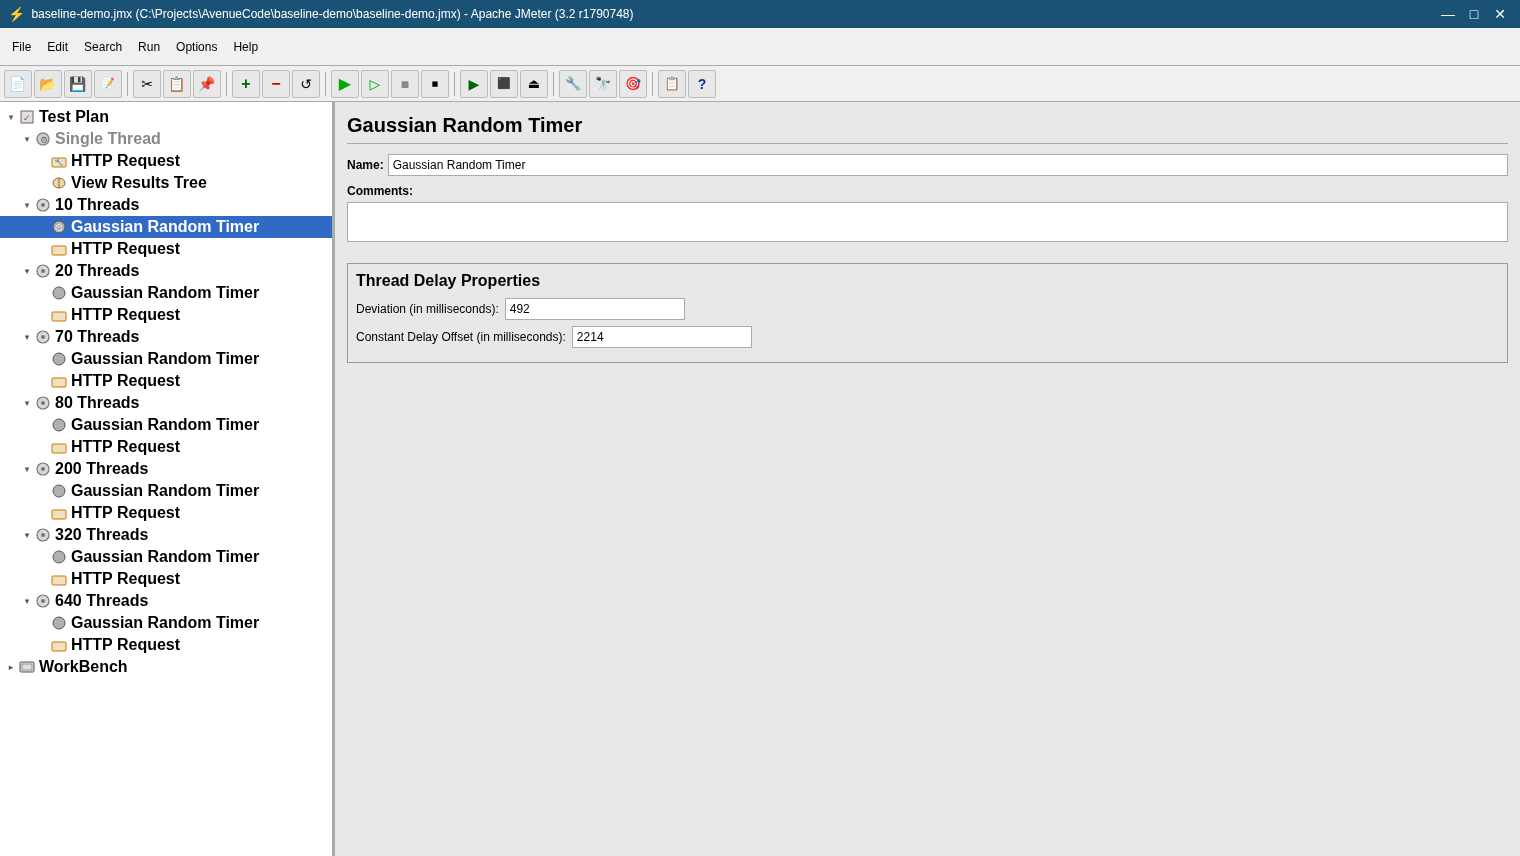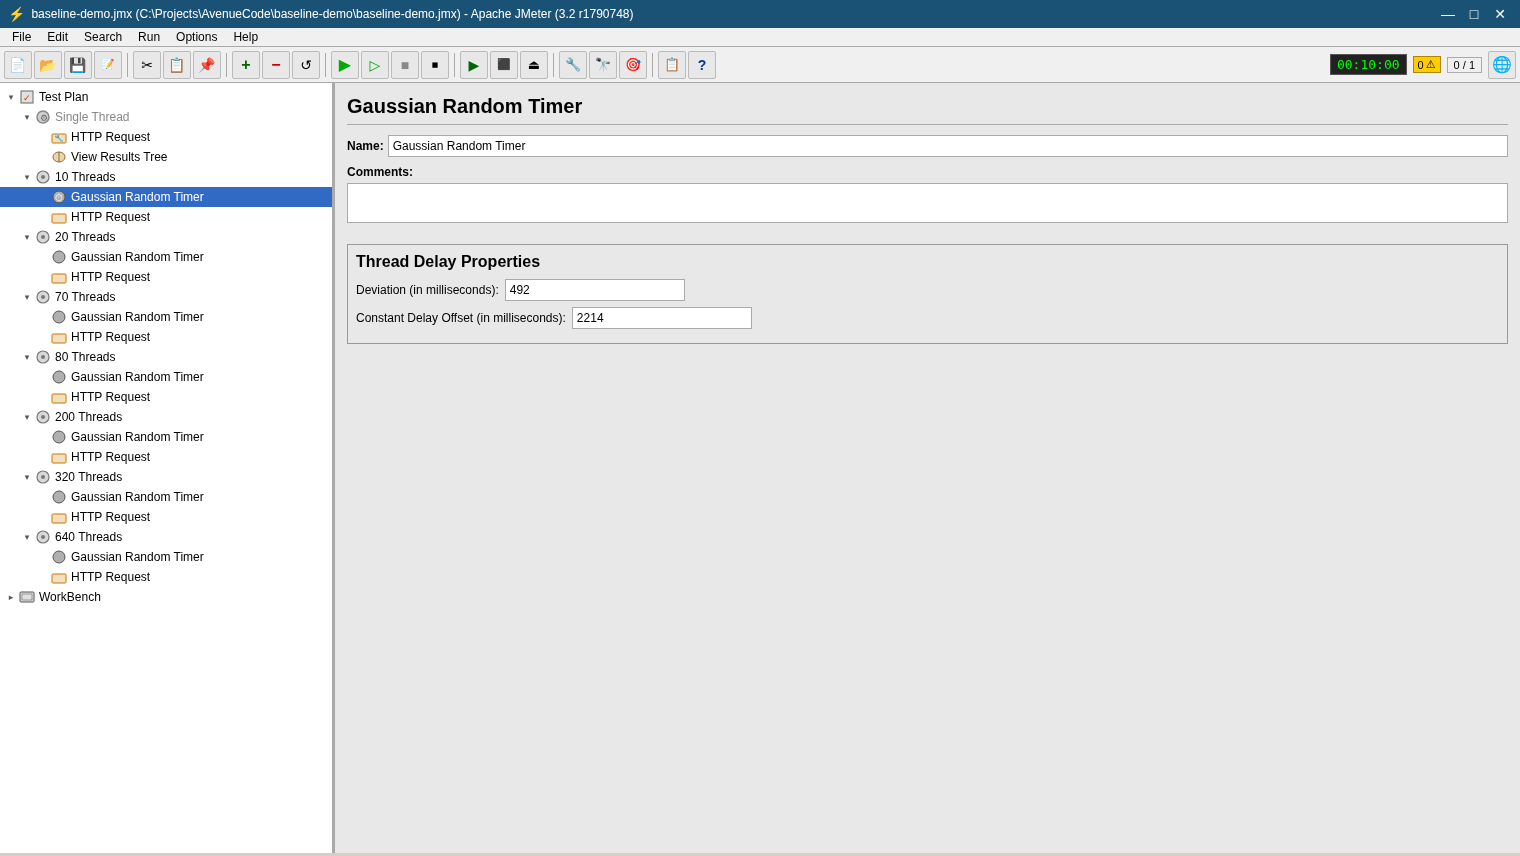--- a/index.html
+++ b/index.html
@@ -24,21 +24,21 @@
       width: 24px; height: 20px; display: flex; align-items: center; justify-content: center;
       font-size: 14px;
     }
 
     
     .menu-bar {
       background: #f0f0f0;
       border-bottom: 1px solid #aaa;
       display: flex;
       align-items: center;
-      height: 19px;
+      height: 38px;
       padding: 4px 4px;
     }
     .menu-item {
       padding: 2px 8px;
       cursor: pointer;
       font-size: 12px;
     }
 
     
     .toolbar {
@@ -109,21 +109,21 @@
     }
     .tree-item.selected { background: #316ac5; color: white; }
     .tree-item.selected span { color: white; }
 
     .tree-indent-0 { padding-left: 4px; }
     .tree-indent-1 { padding-left: 20px; }
     .tree-indent-2 { padding-left: 36px; }
 
     .expand-icon { width: 14px; height: 14px; display: inline-flex; align-items: center; justify-content: center; font-size: 9px; color: #555; flex-shrink: 0; }
     .node-icon { width: 18px; height: 16px; display: inline-flex; align-items: center; justify-content: center; font-size: 12px; flex-shrink: 0; margin-right: 3px; }
-    .node-label { font-size: 12px; }
+    .node-label { font-size: 16px; font-weight: bold; }
 
     
     .content-panel {
       flex: 1;
       background: #e8e8e8;
       overflow-y: auto;
       padding: 12px;
     }
     .panel-title {
       font-size: 20px;
@@ -248,29 +248,20 @@
   <button class="toolbar-btn" title="Remote Start" style="color:#006600;">▶</button>
   <button class="toolbar-btn" title="Remote Stop" style="font-size:11px;">⬛</button>
   <button class="toolbar-btn" title="Remote Exit" style="font-size:13px;">⏏</button>
   <div class="toolbar-separator"></div>
   <button class="toolbar-btn" title="Function Helper" style="font-size:13px;">🔧</button>
   <button class="toolbar-btn" title="Browse" style="font-size:13px;">🔭</button>
   <button class="toolbar-btn" title="Templates" style="font-size:13px;">🎯</button>
   <div class="toolbar-separator"></div>
   <button class="toolbar-btn" title="List" style="font-size:13px;">📋</button>
   <button class="toolbar-btn" title="Help" style="font-weight:bold;color:#003399;">?</button>
-  <div class="toolbar-right">
-    <div class="timer-display">00:10:00</div>
-    <div class="warning-badge">
-      <span>0</span>
-      <span>⚠</span>
-    </div>
-    <div class="counter-badge">0 / 1</div>
-    <button class="toolbar-btn" title="Globe" style="font-size:16px;">🌐</button>
-  </div>
 </div>
 
 <div class="main-container">
 
   <div class="tree-panel">
 
     <div class="tree-item tree-indent-0">
       <span class="expand-icon">▾</span>
       <span class="node-icon">
         <svg width="16" height="16" viewBox="0 0 16 16">

